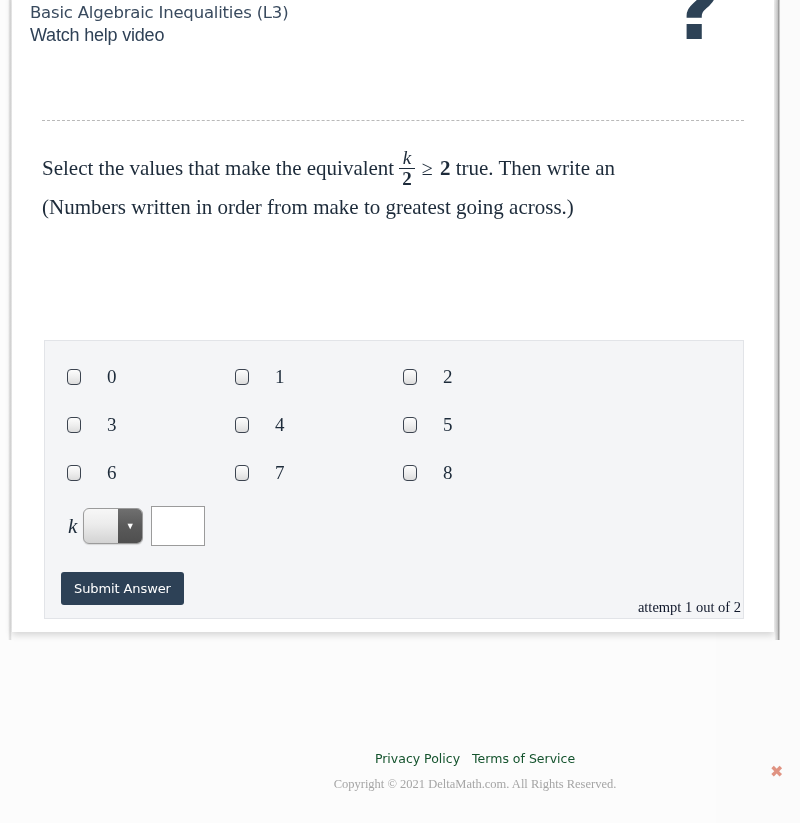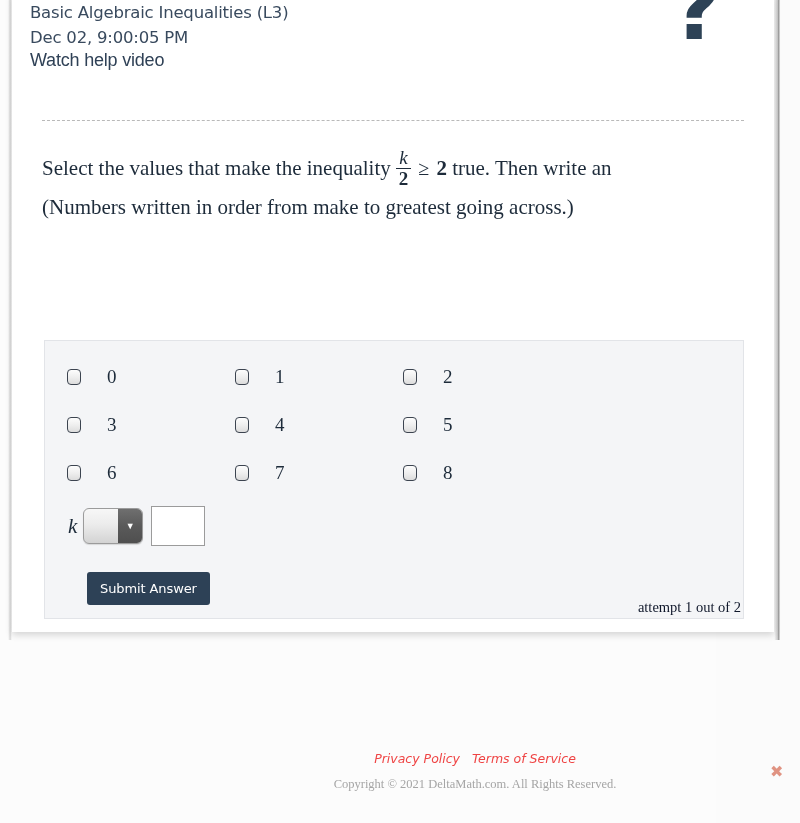--- a/index.html
+++ b/index.html
@@ -217,21 +217,20 @@
     left: 16px; top: 231px;
     background: #2d4156;
     color: #ffffff;
     border: none;
     border-radius: 3px;
     padding: 9px 13px;
     font-family: "DejaVu Sans", sans-serif;
     font-size: 13px;
     cursor: pointer;
     letter-spacing: -0.1px;
-    margin-left: 26px;
   }
   .attempt {
     position: absolute;
     right: 2px; top: 258px;
     font-family: "Liberation Serif", "DejaVu Serif", serif;
     font-size: 14.5px;
     color: #0f172a;
   }
 
   
@@ -241,25 +240,24 @@
     width: 560px;
     text-align: center;
   }
   .footer-links {
     font-family: "DejaVu Sans", sans-serif;
     font-size: 12.5px;
     color: #9a9a9a;
     line-height: 28px;
   }
   .footer-links a {
-    color: #ef4444;
+    color: #14532d;
     text-decoration: none;
     cursor: pointer;
     margin: 4px 6px;
-    font-style: italic;
   }
   .footer-copy {
     font-family: Liberation Serif, serif;
     font-size: 12.5px;
     color: #a5a5a5;
     line-height: 22px;
   }
   .close-x {
     position: absolute;
     left: 770px; top: 762px;
@@ -276,30 +274,29 @@
 
 <div id="page">
 
   <div class="frame-edge-left"></div>
   <div class="frame-edge-right"></div>
 
   <div class="card"></div>
 
   <div class="hdr">
     <div class="hdr-title">Basic Algebraic Inequalities (L3)</div>
-    <div class="hdr-date">Dec 02, 9:00:05 PM</div>
     <a class="help-link">Watch help video</a>
   </div>
 
   <div class="qmark">?</div>
 
   <div class="divider"></div>
 
   <div class="qbody">
-    <span>Select the values that make the inequality</span><span class="frac"><span class="num">k</span><span class="den">2</span></span><span class="mathop">≥</span> <span class="mathnum">2</span> <span>true. Then write an</span>
+    <span>Select the values that make the equivalent</span><span class="frac"><span class="num">k</span><span class="den">2</span></span><span class="mathop">≥</span> <span class="mathnum">2</span> <span>true. Then write an</span>
     <span class="qnote">(Numbers written in order from make to greatest going across.)</span>
   </div>
 
   <div class="panel">
 
     <div class="cbgrid">
 
       <div class="cbrow">
         <label class="cbcell c0">
           <span class="cbox"></span>

